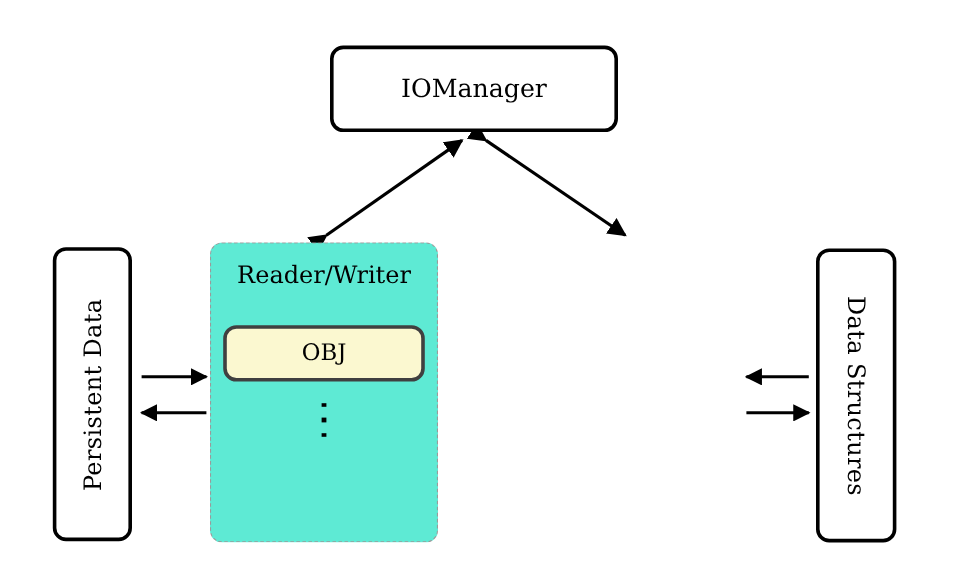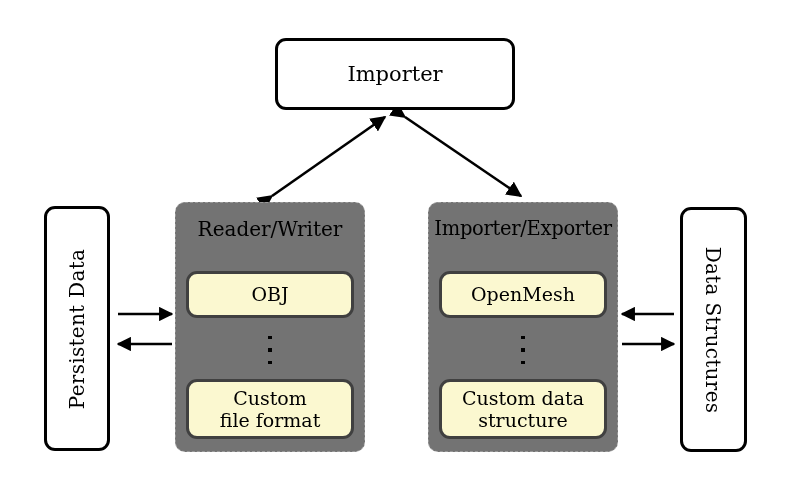--- a/index.html
+++ b/index.html
@@ -68,21 +68,21 @@
     color: #000000;
     letter-spacing: 0.3px;
   }
   .rot-ccw { transform: rotate(-90deg); }
   .rot-cw  { transform: rotate(90deg); }
 
   
   .group-panel {
     position: absolute;
     box-sizing: border-box;
-    background: #737373;
+    background: #5eead4;
     border: 1.6px dashed #9a9a9a;
     border-radius: 10px;
   }
   #reader-writer-panel {
     left: 175px;
     top: 202px;
     width: 190px;
     height: 250px;
   }
   #importer-exporter-panel {
@@ -179,21 +179,21 @@
     <line x1="118" y1="314" x2="172" y2="314" stroke="#000000" stroke-width="2.4" marker-end="url(#head)"></line>
 
     <line x1="172" y1="344" x2="118" y2="344" stroke="#000000" stroke-width="2.4" marker-end="url(#head)"></line>
 
     <line x1="674" y1="314" x2="622" y2="314" stroke="#000000" stroke-width="2.4" marker-end="url(#head)"></line>
 
     <line x1="622" y1="344" x2="674" y2="344" stroke="#000000" stroke-width="2.4" marker-end="url(#head)"></line>
   </svg>
 
   <div class="solid-box" id="io-manager-box">
-    <span>Importer</span>
+    <span>IOManager</span>
   </div>
 
   <div class="side-box" id="persistent-data-box">
     <span class="side-label rot-ccw">Persistent Data</span>
   </div>
 
   <div class="side-box" id="data-structures-box">
     <span class="side-label rot-cw">Data Structures</span>
   </div>
 
@@ -203,42 +203,16 @@
     <div class="inner-box inner-box-top">
       <span>OBJ</span>
     </div>
 
     <div class="vdots">
       <i></i>
       <i></i>
       <i></i>
     </div>
 
-    <div class="inner-box inner-box-bottom">
-      <span>
-        <span>Custom</span><br>
-        <span>file format</span>
-      </span>
-    </div>
-  </div>
-
-  <div class="group-panel" id="importer-exporter-panel">
-    <div class="panel-title">Importer/Exporter</div>
-
-    <div class="inner-box inner-box-top">
-      <span>OpenMesh</span>
-    </div>
-
-    <div class="vdots">
-      <i></i>
-      <i></i>
-      <i></i>
-    </div>
-
-    <div class="inner-box inner-box-bottom">
-      <span>
-        <span>Custom data</span><br>
-        <span>structure</span>
-      </span>
-    </div>
-  </div>
+  </div>
+
 
 </div>
 
 </body></html>

